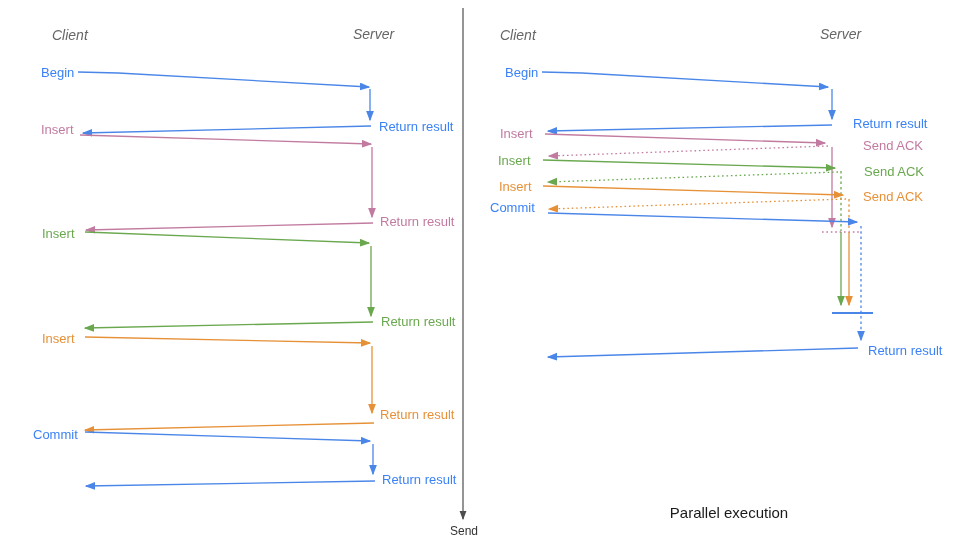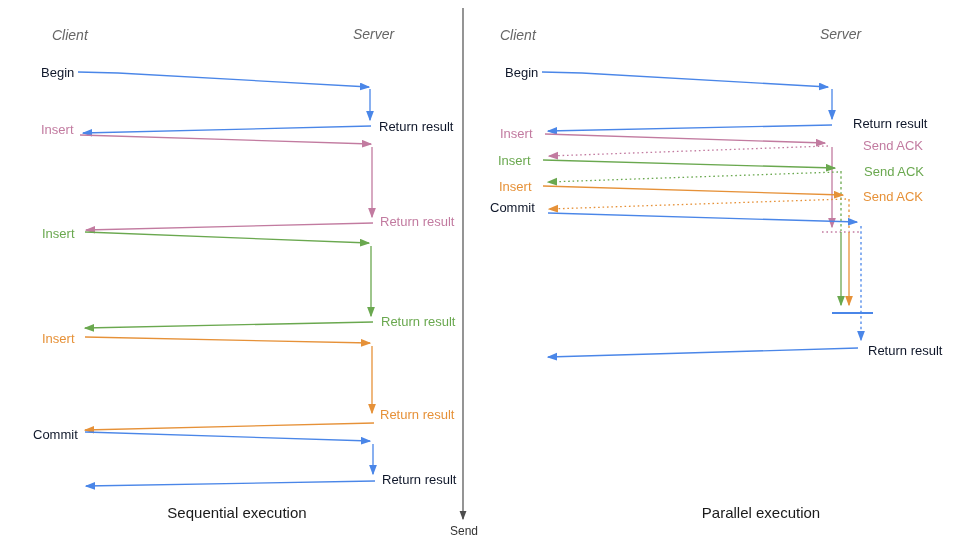--- a/index.html
+++ b/index.html
@@ -16,21 +16,21 @@
     color:#666666;white-space:nowrap;
   }
   .caption{
     position:absolute;font-size:15px;line-height:16px;color:#1a1a1a;
     white-space:nowrap;transform:translateX(-50%);
   }
   .time-lbl{
     position:absolute;font-size:12px;line-height:13px;color:#333333;
     white-space:nowrap;
   }
-  .c-blue{color:#0f172a}
+  .c-blue{color:#3b82f6}
   .c-pink{color:#c27ba0}
   .c-green{color:#6aa84f}
   .c-orange{color:#e69138}
 </style>
 </head>
 <body>
 
 <div class="stage">
 
   <svg width="960" height="540" viewBox="0 0 960 540">
@@ -135,34 +135,33 @@
   <span class="lbl c-green" style="left:42px;top:227px;">Insert</span>
   <span class="lbl c-orange" style="left:42px;top:332px;">Insert</span>
   <span class="lbl c-blue" style="left:33px;top:428px;">Commit</span>
 
   <span class="lbl c-blue" style="left:379px;top:120px;">Return result</span>
   <span class="lbl c-pink" style="left:380px;top:215px;">Return result</span>
   <span class="lbl c-green" style="left:381px;top:315px;">Return result</span>
   <span class="lbl c-orange" style="left:380px;top:408px;">Return result</span>
   <span class="lbl c-blue" style="left:382px;top:473px;">Return result</span>
 
-  <span class="caption" style="left:237px;top:505px;">Sequential execution</span>
 
   <span class="hdr" style="left:500px;top:28px;">Client</span>
   <span class="hdr" style="left:820px;top:27px;">Server</span>
 
   <span class="lbl c-blue" style="left:505px;top:66px;">Begin</span>
   <span class="lbl c-pink" style="left:500px;top:127px;">Insert</span>
   <span class="lbl c-green" style="left:498px;top:154px;">Insert</span>
   <span class="lbl c-orange" style="left:499px;top:180px;">Insert</span>
   <span class="lbl c-blue" style="left:490px;top:201px;">Commit</span>
 
   <span class="lbl c-blue" style="left:853px;top:117px;">Return result</span>
   <span class="lbl c-pink" style="left:863px;top:139px;">Send ACK</span>
   <span class="lbl c-green" style="left:864px;top:165px;">Send ACK</span>
   <span class="lbl c-orange" style="left:863px;top:190px;">Send ACK</span>
   <span class="lbl c-blue" style="left:868px;top:344px;">Return result</span>
 
-  <span class="caption" style="left:729px;top:505px;margin-left:32px;">Parallel execution</span>
+  <span class="caption" style="left:729px;top:505px;">Parallel execution</span>
 
   <span class="time-lbl" style="left:450px;top:525px;">Send</span>
 
 </div>
 
 </body></html>

